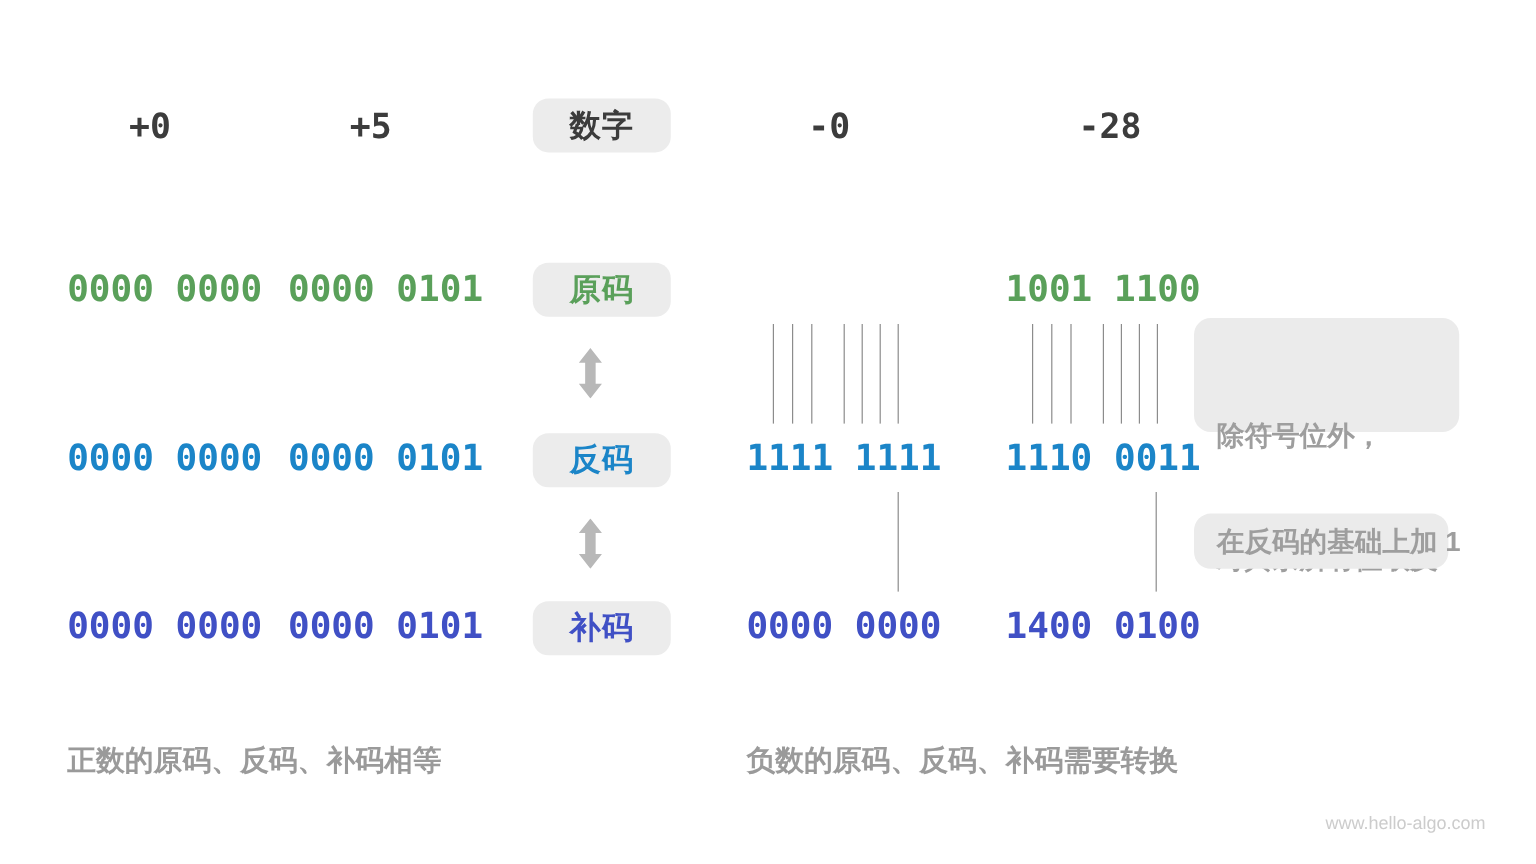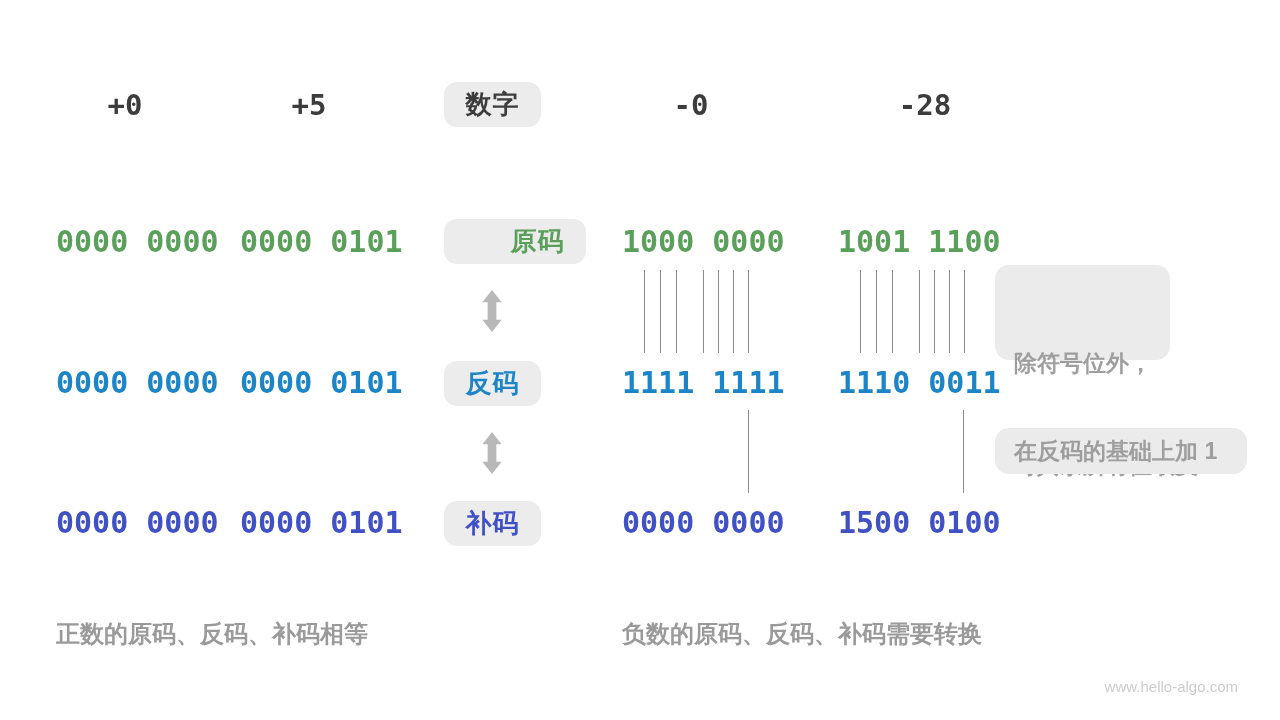--- a/index.html
+++ b/index.html
@@ -21,21 +21,21 @@
     font-weight: 700;
     font-size: 29px;
     color: #3c3c3c;
     white-space: pre;
   }
 
   
   .labelbox {
     position: absolute;
     left: 444px;
-    width: 97px;
+    width: 115px;
     height: 45px;
     background: #ececec;
     border-radius: 13px;
     display: flex;
     align-items: center;
     justify-content: center;
     font-weight: 700;
     font-size: 26px;
     letter-spacing: 1px;
   }
@@ -111,24 +111,23 @@
   <div class="hdr" style="left:125px;">+0</div>
   <div class="hdr" style="left:309px;">+5</div>
   <div class="labelbox c-dark" style="top:82px;">
     <span>数字</span>
   </div>
   <div class="hdr" style="left:691px;">-0</div>
   <div class="hdr" style="left:905px;margin-left:20px;">-28</div>
 
   <div class="bin c-green" style="left:56px;top:227px;">0000 0000</div>
   <div class="bin c-green" style="left:240px;top:227px;">0000 0101</div>
-  <div class="labelbox c-green" style="top:219px;padding-left:45px;">
+  <div class="labelbox c-green" style="top:219px;">
     <span>原码</span>
   </div>
-  <div class="bin c-green" style="left:622px;top:227px;">1000 0000</div>
   <div class="bin c-green" style="left:838px;top:227px;">1001 1100</div>
 
   <div class="arrow" style="top:290px;">
     <svg viewBox="0 0 24 48">
         <path d="M12 0 L23 14 L17 14 L17 34 L23 34 L12 48 L1 34 L7 34 L7 14 L1 14 Z" fill="#b8b8b8"></path>
       </svg>
   </div>
 
   <div class="bin c-blue" style="left:56px;top:368px;">0000 0000</div>
   <div class="bin c-blue" style="left:240px;top:368px;">0000 0101</div>
@@ -143,46 +142,46 @@
         <path d="M12 0 L23 14 L17 14 L17 34 L23 34 L12 48 L1 34 L7 34 L7 14 L1 14 Z" fill="#b8b8b8"></path>
       </svg>
   </div>
 
   <div class="bin c-indigo" style="left:56px;top:508px;">0000 0000</div>
   <div class="bin c-indigo" style="left:240px;top:508px;">0000 0101</div>
   <div class="labelbox c-indigo" style="top:501px;">
     <span>补码</span>
   </div>
   <div class="bin c-indigo" style="left:622px;top:508px;">0000 0000</div>
-  <div class="bin c-indigo" style="left:838px;top:508px;">1500 0100</div>
+  <div class="bin c-indigo" style="left:838px;top:508px;">1400 0100</div>
 
   <div id="ticks">
       <div class="tick" style="left: 644px; top: 270px; height: 83px;"></div>
       <div class="tick" style="left: 660px; top: 270px; height: 83px;"></div>
       <div class="tick" style="left: 676px; top: 270px; height: 83px;"></div>
       <div class="tick" style="left: 703px; top: 270px; height: 83px;"></div>
       <div class="tick" style="left: 718px; top: 270px; height: 83px;"></div>
       <div class="tick" style="left: 733px; top: 270px; height: 83px;"></div>
       <div class="tick" style="left: 748px; top: 270px; height: 83px;"></div>
       <div class="tick" style="left: 860px; top: 270px; height: 83px;"></div>
       <div class="tick" style="left: 876px; top: 270px; height: 83px;"></div>
       <div class="tick" style="left: 892px; top: 270px; height: 83px;"></div>
       <div class="tick" style="left: 919px; top: 270px; height: 83px;"></div>
       <div class="tick" style="left: 934px; top: 270px; height: 83px;"></div>
       <div class="tick" style="left: 949px; top: 270px; height: 83px;"></div>
       <div class="tick" style="left: 964px; top: 270px; height: 83px;"></div>
       <div class="tick" style="left: 748px; top: 410px; height: 83px;"></div>
       <div class="tick" style="left: 963px; top: 410px; height: 83px;"></div>
     </div>
 
-  <div class="bubble" style="left:995px;top:265px;width:175px;height:95px;">
+  <div class="bubble" style="left:995px;top:265px;width:221px;height:95px;">
     <div>除符号位外，</div>
     <div>对其余所有位取反</div>
   </div>
-  <div class="bubble" style="left:995px;top:428px;width:252px;height:46px;display:flex;align-items:center;">
+  <div class="bubble" style="left:995px;top:428px;width:212px;height:46px;display:flex;align-items:center;">
     <span>在反码的基础上加 1</span>
   </div>
 
   <div class="caption" style="left:622px;">负数的原码、反码、补码需要转换</div>
   <div class="caption" style="left:56px;">正数的原码、反码、补码相等</div>
 
   <div class="watermark">www.hello-algo.com</div>
 </div>
 
 </body></html>

